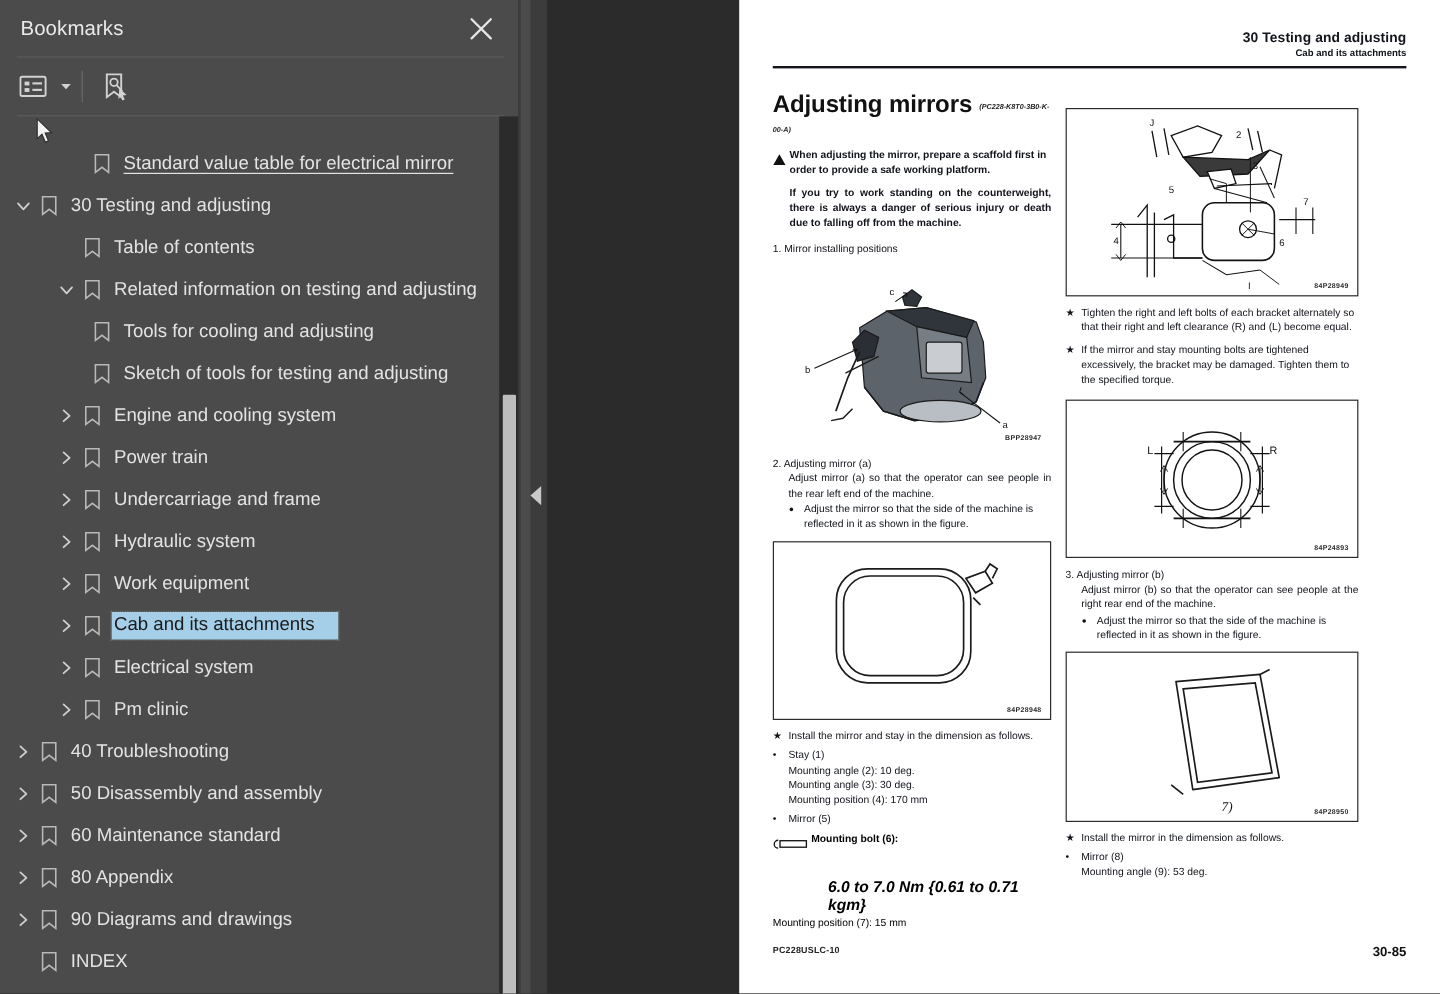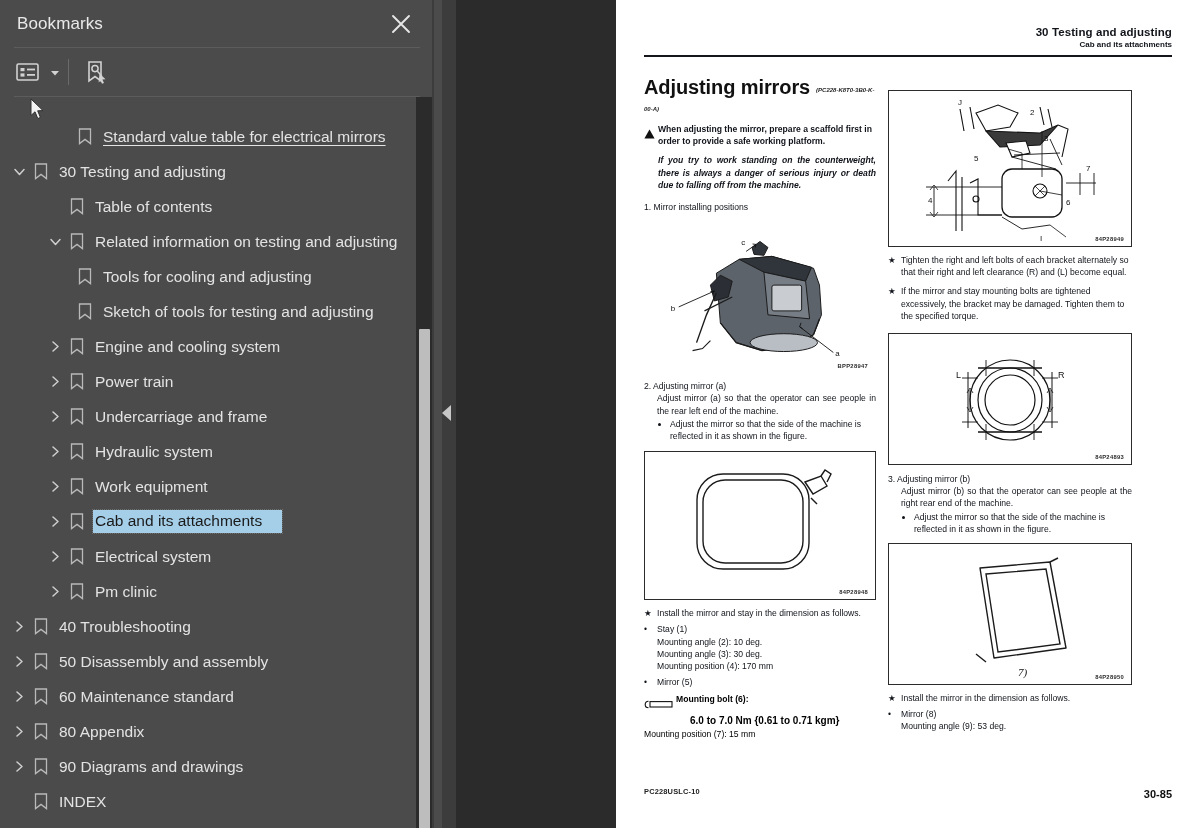--- a/index.html
+++ b/index.html
@@ -170,21 +170,21 @@
   .col-r { position: absolute; left: 272px; top: 76px; width: 244px; }
 
   .sec-title { font-size: 20px; font-weight: bold; color: #111; letter-spacing: -.1px; }
   .sec-code { font-size: 6px; font-weight: bold; color: #222; font-style: italic; margin-left: 6px; vertical-align: 2px; }
 
   .warn { margin-top: 6px; display: flex; }
   .warn .tri {
     flex: 0 0 11px; margin-right: 3px; margin-top: 2px;
   }
   .warn p { margin: 0; font-size: 8.6px; font-weight: bold; line-height: 1.42; color: #10131a; }
-  .warn p + p { margin-top: 7px; text-align: justify; font-style: italic; }
+  .warn p + p { margin-top: 7px; text-align: justify; }
 
   .numitem { margin-top: 10px; font-size: 8.6px; color: #10131a; line-height: 1.42; }
   .numitem .n { font-weight: normal; }
   .numitem .body { padding-left: 13px; }
   .numitem .body.just { text-align: justify; }
   .bullets { margin: 0; padding-left: 26px; font-size: 8.6px; line-height: 1.42; color: #10131a; }
   .bullets li { margin-top: 1px; }
 
   .figbox {
     position: relative;
@@ -201,21 +201,21 @@
   .starlist { margin: 0; padding: 0; list-style: none; font-size: 8.6px; line-height: 1.42; color: #10131a; }
   .starlist > li { display: flex; margin-top: 7px; }
   .starlist > li .mk { flex: 0 0 13px; text-align: left; }
   .dotlist { margin: 0; padding: 0; list-style: none; font-size: 8.6px; line-height: 1.42; color: #10131a; }
   .dotlist > li { display: flex; margin-top: 4px; }
   .dotlist > li .mk { flex: 0 0 13px; }
 
   .torque-line { margin-top: 6px; display: flex; align-items: flex-start; }
   .torque-line .boltic { flex: 0 0 32px; margin-top: 1px; }
   .torque-line b { font-size: 8.6px; }
-  .torque-val { font-size: 10px; font-weight: bold; padding-left: 46px; margin-top: 2px; }
+  .torque-val { font-size: 13px; font-weight: bold; padding-left: 46px; margin-top: 18px; font-style: italic; }
 
   .foot-left {
     position: absolute; left: 28px; bottom: 32px;
     font-size: 7.4px; font-weight: bold; color: #222; letter-spacing: .2px;
   }
   .foot-right {
     position: absolute; right: 28px; bottom: 28px;
     font-size: 11px; font-weight: bold; color: #111;
   }
 </style>
@@ -273,21 +273,21 @@
           </span>
           <span class="lbl">Standard value table for machine</span>
         </div>
         <div class="row ind2">
           <span class="twisty empty"></span>
           <span class="bmk">
             <svg width="14" height="17" viewBox="0 0 14 17">
               <path d="M1.5 1 H12.5 V15.6 L7 11.4 L1.5 15.6 Z" fill="none" stroke="#b9b9b9" stroke-width="1.3"></path>
             </svg>
           </span>
-          <span class="lbl ulined">Standard value table for electrical mirrors </span>
+          <span class="lbl ulined">Standard value table for electrical mirror </span>
         </div>
         <div class="row ind0">
           <span class="twisty">
             <svg width="13" height="11" viewBox="0 0 13 11">
               <path d="M2 3.5 L6.5 8.5 L11 3.5" fill="none" stroke="#cfcfcf" stroke-width="1.5" stroke-linecap="round" stroke-linejoin="round"></path>
             </svg>
           </span>
           <span class="bmk">
             <svg width="14" height="17" viewBox="0 0 14 17">
               <path d="M1.5 1 H12.5 V15.6 L7 11.4 L1.5 15.6 Z" fill="none" stroke="#b9b9b9" stroke-width="1.3"></path>

